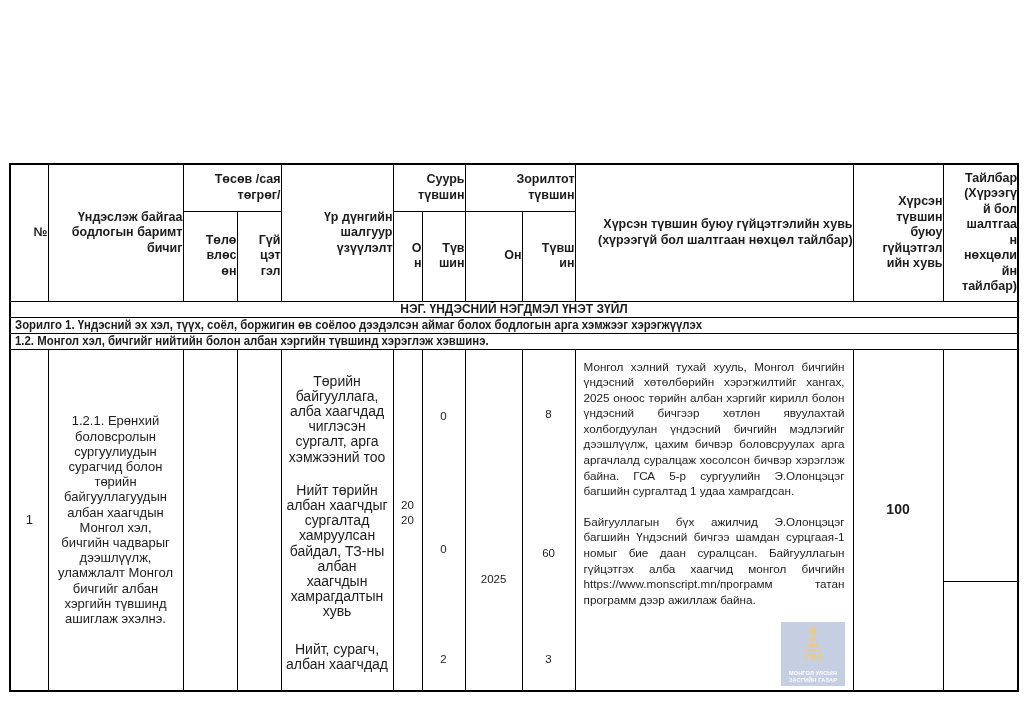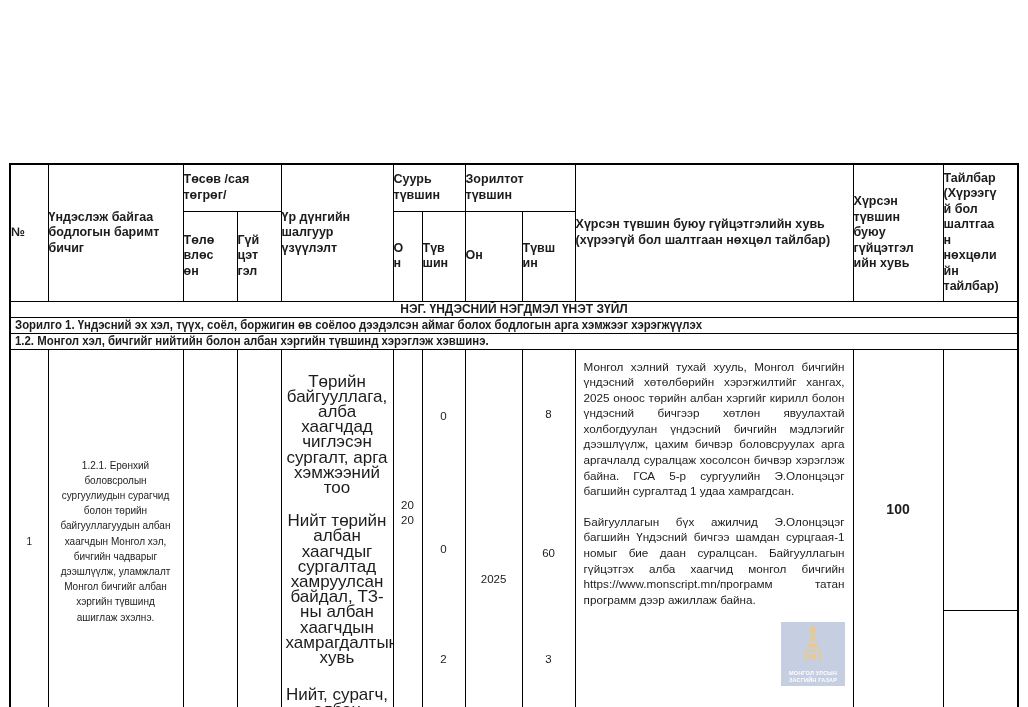--- a/index.html
+++ b/index.html
@@ -10,30 +10,30 @@
   
   .letterhead{position:absolute;top:35px;right:43px;text-align:right;font-size:11.5px;line-height:17.5px;}
   
   .title-wrap{position:absolute;top:110px;left:0;width:100%;text-align:center;}
   .title{display:inline-block;font-weight:bold;font-size:14px;white-space:nowrap;transform:scaleX(0.90);transform-origin:center;}
   .subtitle-wrap{position:absolute;top:134px;left:0;width:100%;text-align:center;}
   .subtitle{display:inline-block;font-size:11.5px;transform:scaleX(0.92);transform-origin:center;}
   
   table.report{position:absolute;left:9px;top:163px;border-collapse:collapse;table-layout:fixed;width:1008px;border:2px solid #000;}
   table.report td{border:1.5px solid #000;vertical-align:middle;padding:0;overflow:hidden;}
-  .hd{font-weight:bold;font-size:12.5px;line-height:15.5px;text-align:left;}
+  .hd{font-weight:bold;font-size:12.5px;line-height:15.5px;text-align:right;}
   .pre{white-space:pre-line;}
   .sec{font-weight:bold;font-size:12px;line-height:13px;white-space:nowrap;}
   .sec-c{text-align:center;}
   .sec-l{text-align:left;padding-left:4px !important;}
   .sec-l .squeeze{display:inline-block;transform:scaleX(0.95);transform-origin:left center;}
-  .cell-txt{font-size:10px;line-height:15.2px;text-align:center;}
+  .cell-txt{font-size:13px;line-height:15.2px;text-align:center;}
   .basis-cell{padding:4px 6px !important;}
   .ind-cell{vertical-align:top !important;padding:24px 4px 0 4px !important;}
-  .ind-cell p{margin:0;font-size:17px;line-height:15.2px;text-align:center;}
+  .ind-cell p{margin:0;font-size:14px;line-height:15.2px;text-align:center;}
   .ind-cell p + p{margin-top:18px;}
   .ind-cell p.p3{margin-top:22px;}
   .rel{position:relative;}
   .abs{position:absolute;left:0;right:0;text-align:center;font-size:11.5px;line-height:15px;}
   .achieved-cell{vertical-align:top !important;padding:9px 8px 0 8px !important;}
   .achieved-cell p{margin:0;font-size:11.7px;line-height:15.6px;text-align:justify;}
   .achieved-cell p + p{margin-top:15px;}
   .pct{font-weight:bold;font-size:14px;}
   
   .wm{position:absolute;left:781px;top:622px;width:64px;height:64px;background:#93a2c9;opacity:0.52;z-index:5;pointer-events:none;

